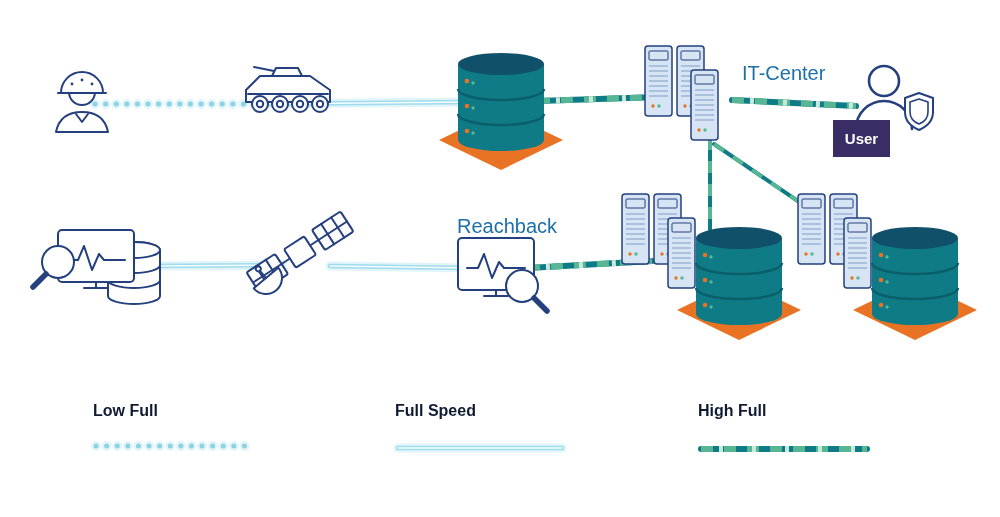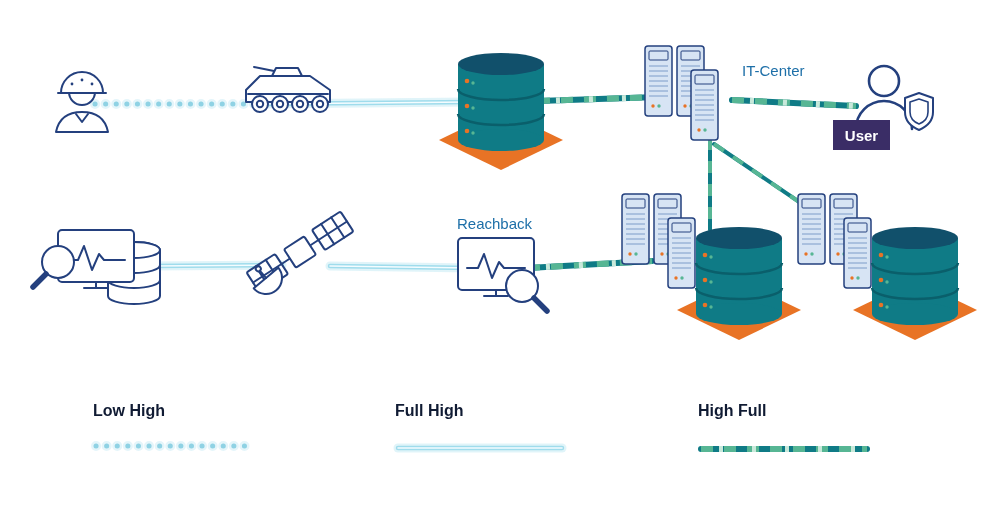--- a/index.html
+++ b/index.html
@@ -4,24 +4,24 @@
 <style>
   :root{
     --navy:#24407e; --teal:#0f7b86; --dbtop:#11506b; --orange:#e87325;
     --green:#57b694; --indigo:#3a2d66; --labelblue:#1d6fa8; --textdark:#101b33;
     --srvfill:#d7e4f4;
   }
   *{margin:0;padding:0;box-sizing:border-box}
   body{font-family:"Liberation Sans",sans-serif;background:#fff}
   .stage{position:relative;width:1000px;height:517px;background:#fff;overflow:hidden}
   .stage svg{position:absolute;left:0;top:0}
-  .lbl{position:absolute;font-size:15px;white-space:nowrap}
+  .lbl{position:absolute;font-size:20px;white-space:nowrap}
   .lbl-blue{color:var(--labelblue)}
   .lbl-legend{font-weight:bold;color:var(--textdark);font-size:16px}
-  .user-box{position:absolute;left:833px;top:120px;width:57px;height:30px;background:var(--indigo);
+  .user-box{position:absolute;left:833px;top:120px;width:57px;height:37px;background:var(--indigo);
     color:#fff;font-weight:bold;font-size:15px;display:flex;align-items:center;justify-content:center}
 
   
   .oln{fill:#fff;stroke:var(--navy);stroke-width:2;stroke-linejoin:round;stroke-linecap:round}
   .olnn{fill:none;stroke:var(--navy);stroke-width:2;stroke-linejoin:round;stroke-linecap:round}
   .oln3{fill:#fff;stroke:var(--navy);stroke-width:2.6}
   .oln3n{fill:none;stroke:var(--navy);stroke-width:2.6;stroke-linecap:round}
   .twr{fill:var(--srvfill);stroke:var(--navy);stroke-width:1.5}
   .twr-slot{fill:none;stroke:var(--navy);stroke-width:1}
   .twr-ln{stroke:#7d9cc9;stroke-width:1}
@@ -248,17 +248,17 @@
 </svg>
 
 <div class="lbl lbl-blue" style="left:742px;top:62px">IT-Center</div>
 
 <div class="lbl lbl-blue" style="left:457px;top:215px">Reachback</div>
 
 <div class="user-box">
   <span>User</span>
 </div>
 
-<div class="lbl lbl-legend" style="left:93px;top:402px">Low High</div>
-<div class="lbl lbl-legend" style="left:395px;top:402px">Full High</div>
+<div class="lbl lbl-legend" style="left:93px;top:402px">Low Full</div>
+<div class="lbl lbl-legend" style="left:395px;top:402px">Full Speed</div>
 <div class="lbl lbl-legend" style="left:698px;top:402px">High Full</div>
 
 </div>
 
 </body></html>

